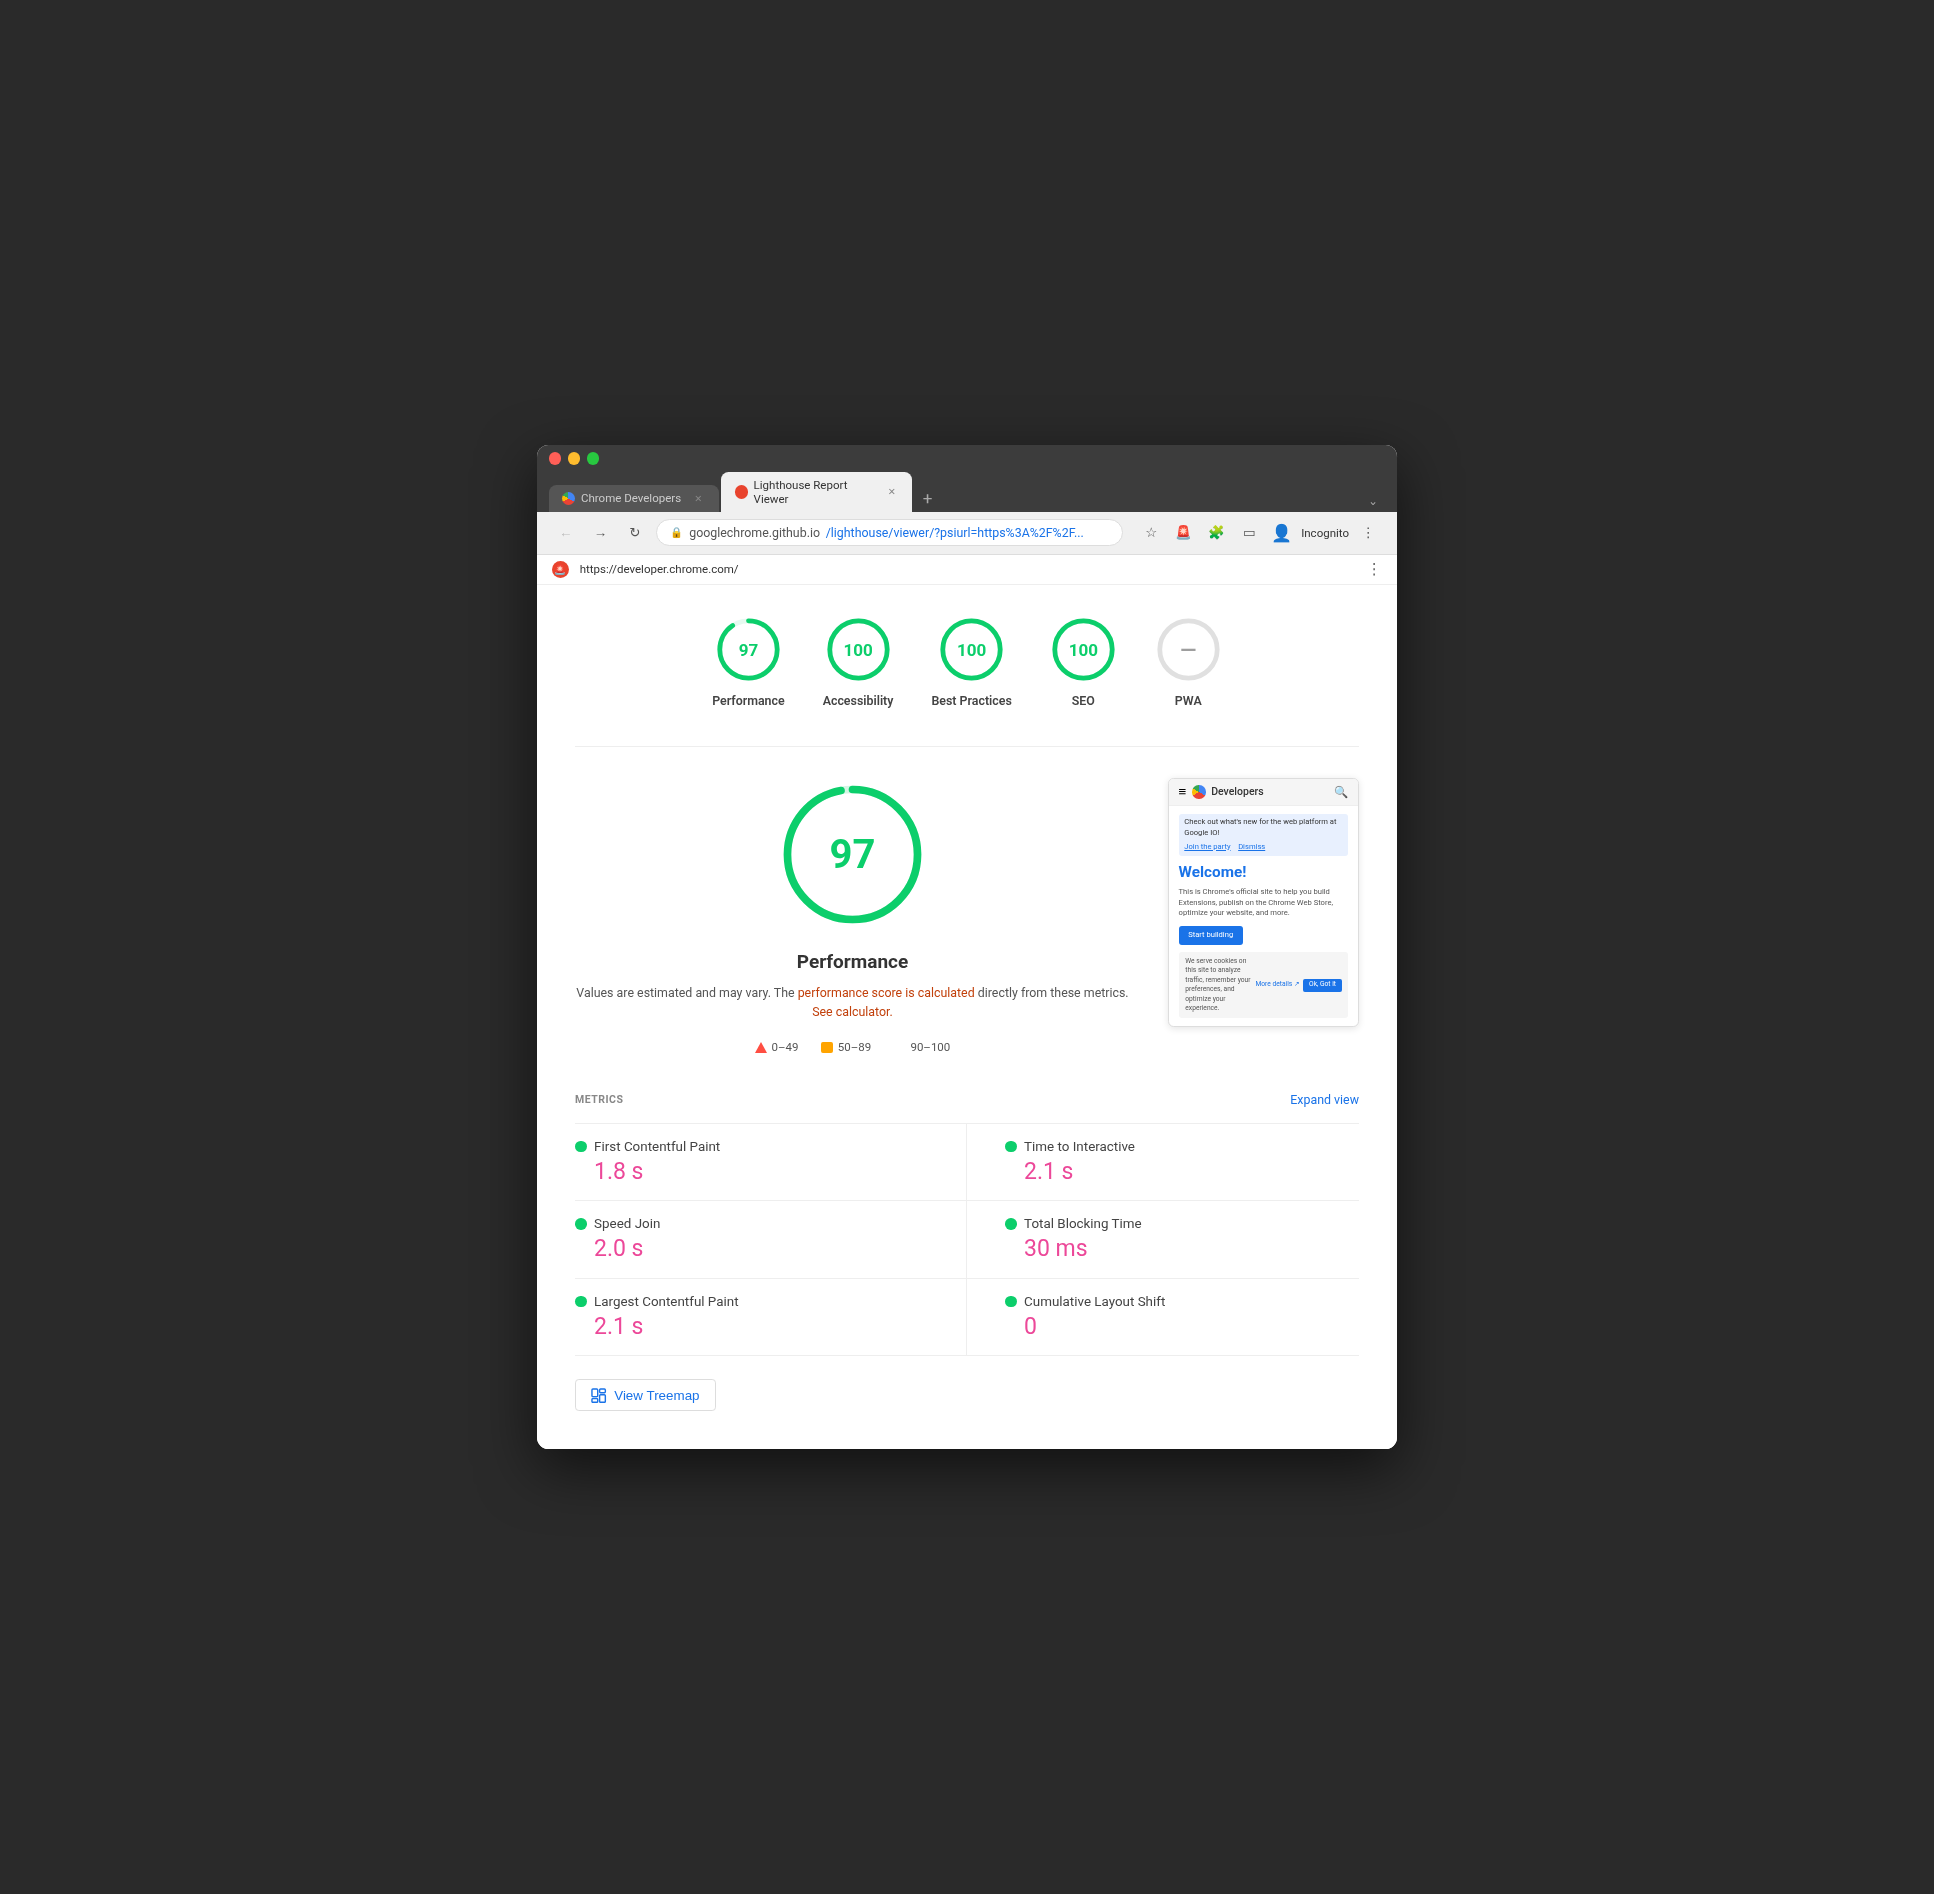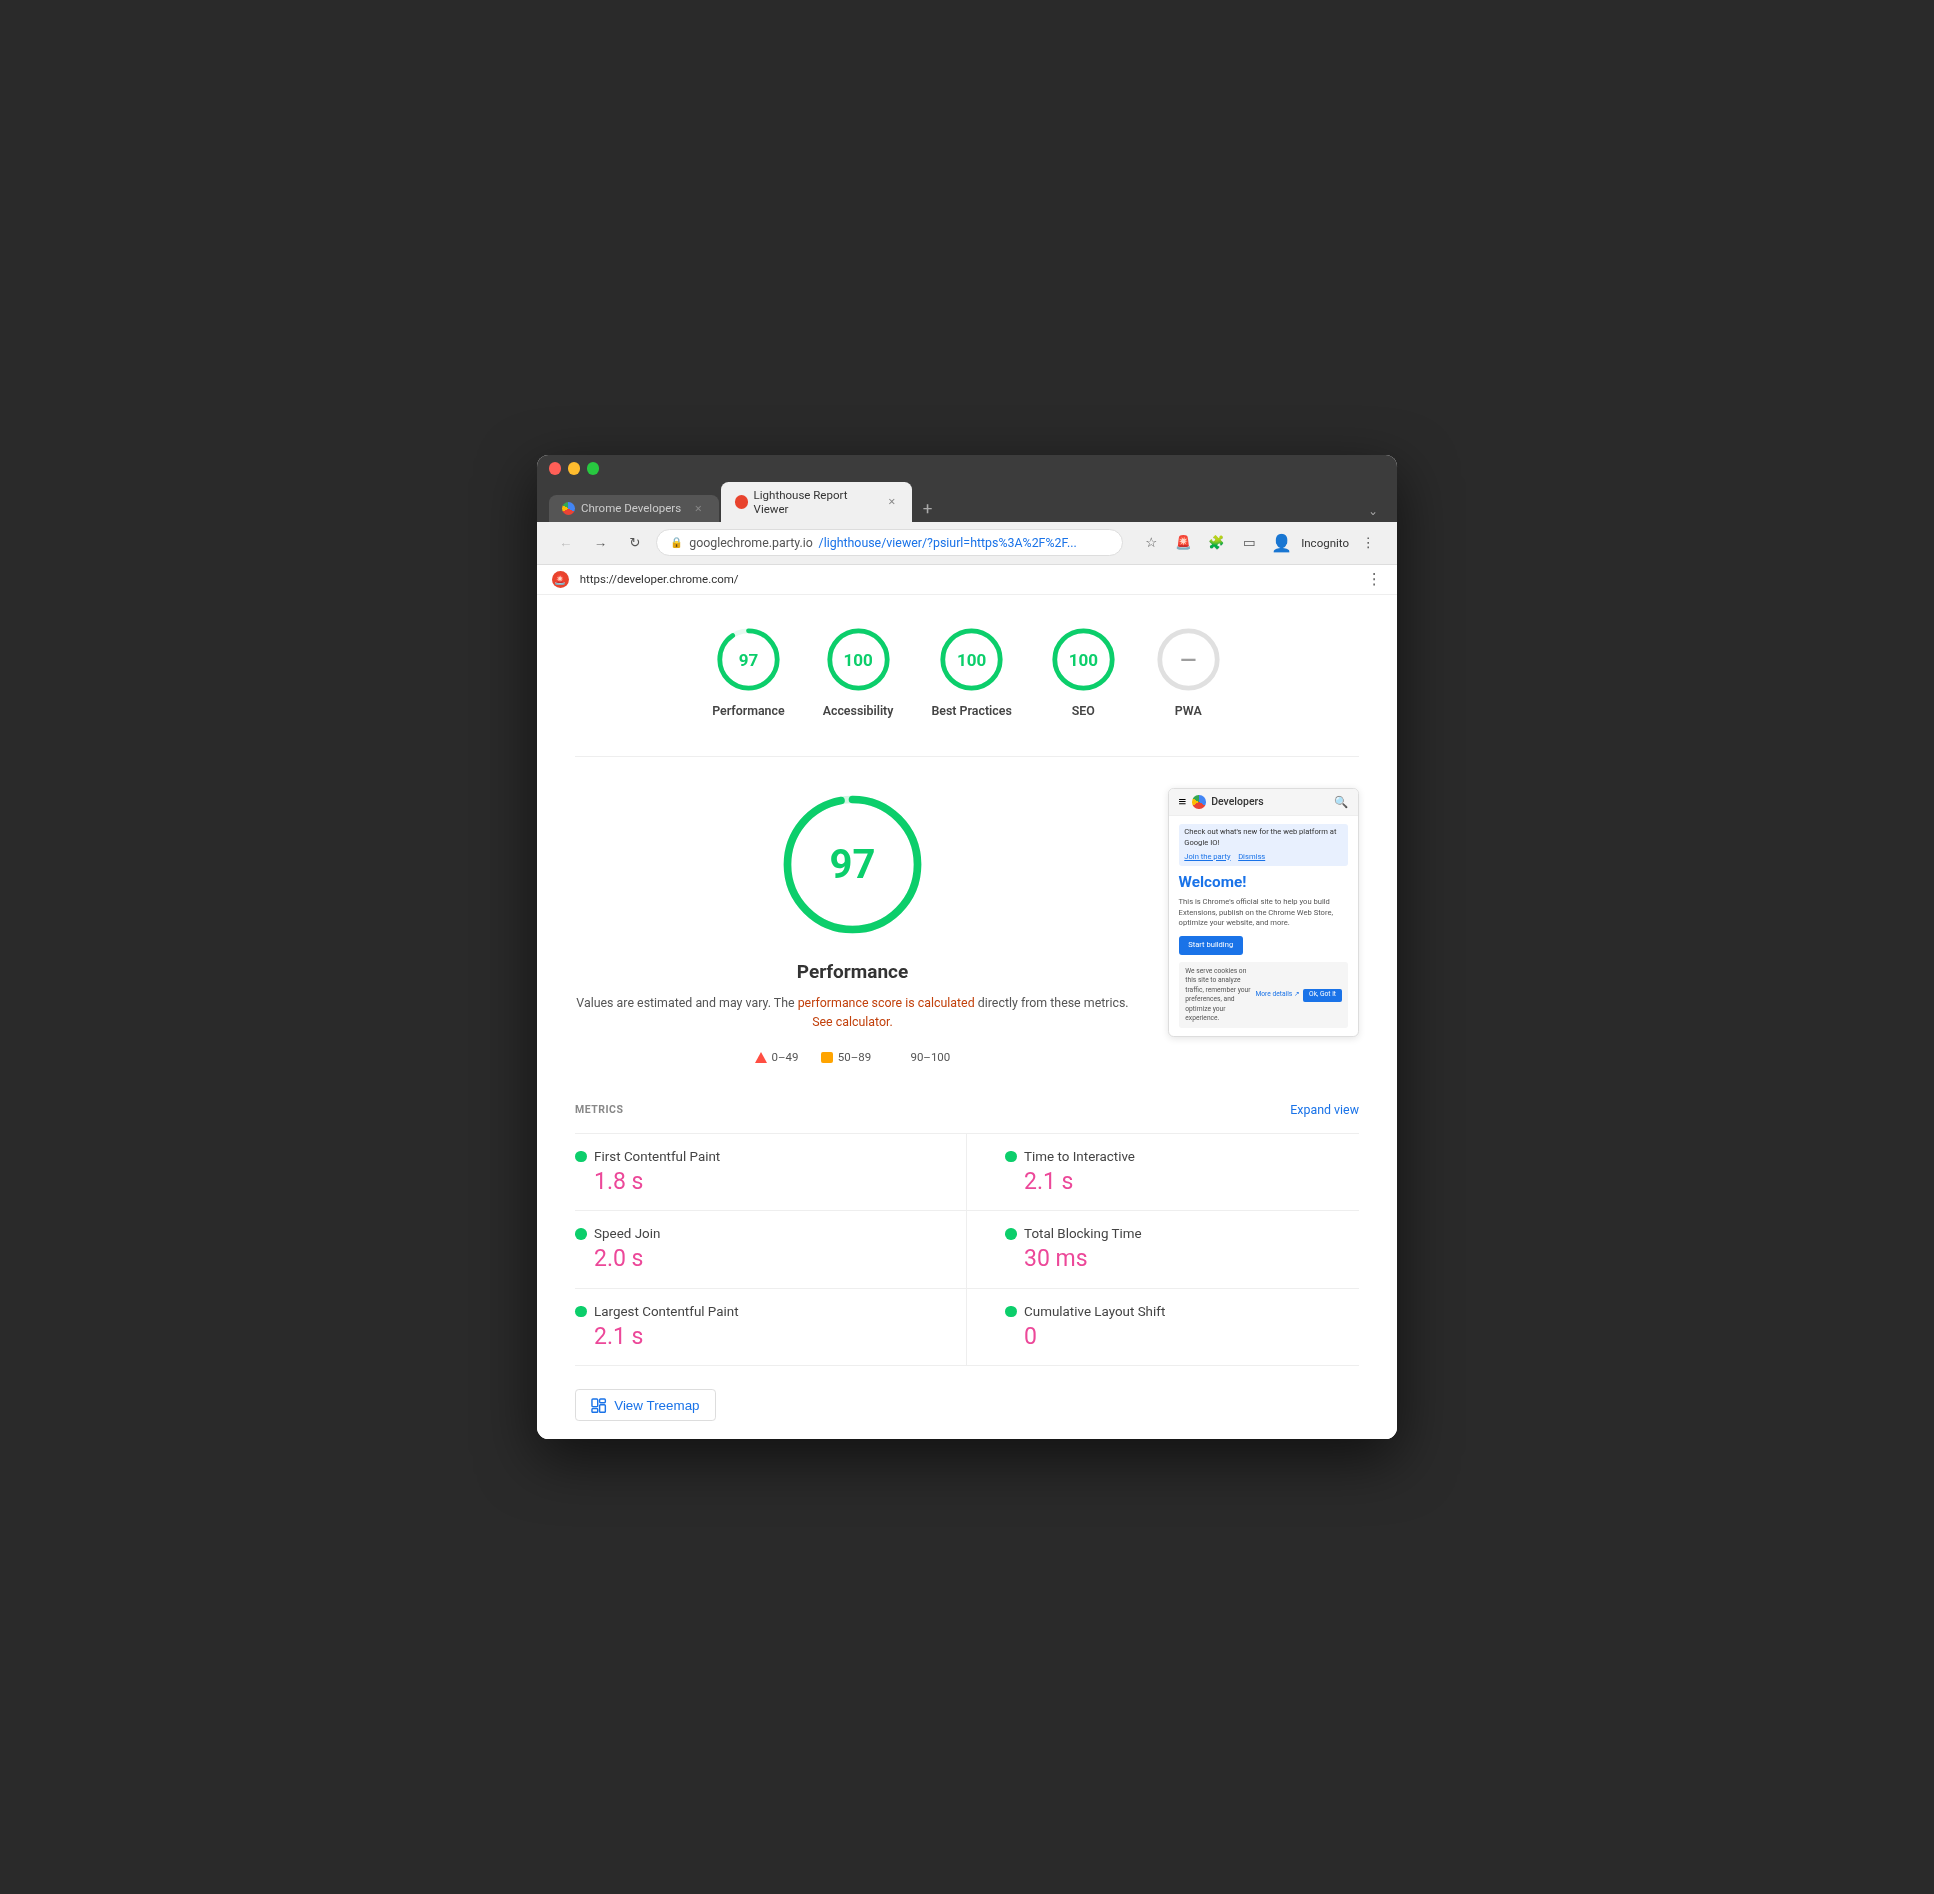--- a/index.html
+++ b/index.html
@@ -194,21 +194,21 @@
       margin-right: 7.6px;
     }
     .info-bar-dots {
       color: #666;
       font-size: 15.3px;
       cursor: pointer;
     }
     
     .main-content {
       background: #fff;
-      padding: 31px 38px 18px;
+      padding: 31px 38px 38px;
     }
     
     .scores-row {
       display: flex;
       justify-content: center;
       gap: 38px;
       margin-bottom: 38px;
     }
     .score-item {
       display: flex;
@@ -533,21 +533,21 @@
       <div class="tab-expand">⌄</div>
     </div>
   </div>
 
   <div class="address-bar">
     <button class="nav-btn disabled">←</button>
     <button class="nav-btn">→</button>
     <button class="nav-btn">↻</button>
     <div class="url-bar">
       <span class="url-lock">🔒</span>
-      <span class="url-text-gray">googlechrome.party.io</span>
+      <span class="url-text-gray">googlechrome.github.io</span>
       <span class="url-text-blue">/lighthouse/viewer/?psiurl=https%3A%2F%2F...</span>
     </div>
     <div class="url-actions">
       <div class="url-action-icon">☆</div>
       <div class="url-action-icon">🚨</div>
       <div class="url-action-icon">🧩</div>
       <div class="url-action-icon">▭</div>
       <div class="url-action-icon" style="font-size:17px;">👤</div>
       <div class="incognito-btn">
         <span>Incognito</span>

